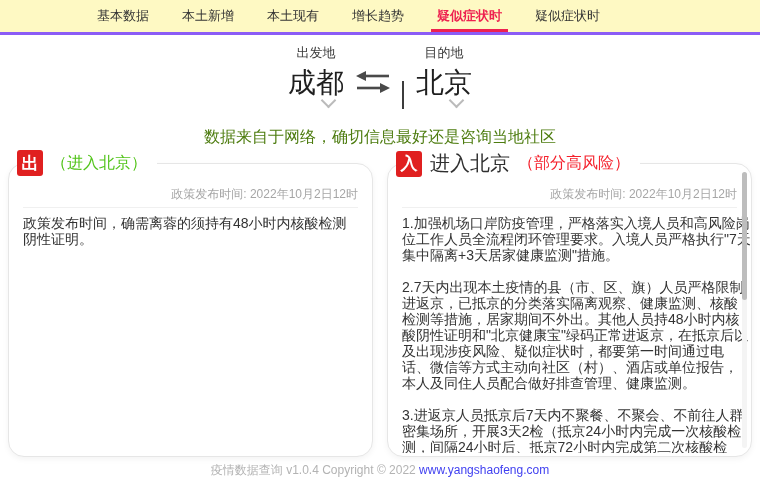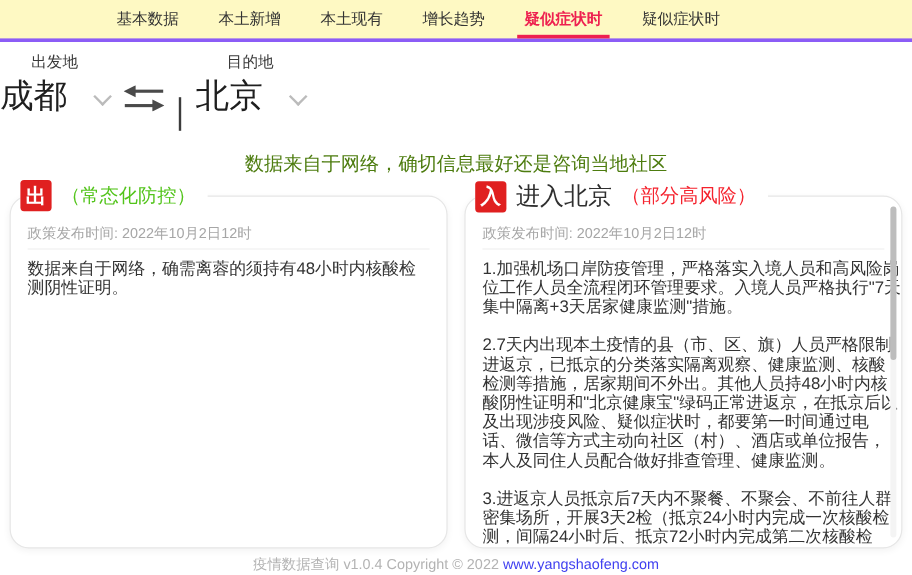--- a/index.html
+++ b/index.html
@@ -21,25 +21,25 @@
   }
   .tab.active { color:var(--accent,#ee2150); font-weight:bold; }
   .tab.active::after {
     content:""; position:absolute; left:-6px; right:-6px; bottom:0;
     height:3px; background:var(--accent,#ee2150);
   }
 
   
   .selector {
     padding-top:10px; height:66px; box-sizing:content-box;
-    display:flex; align-items:flex-start; gap:12px;font-family:Liberation Mono, monospace;
+    display:flex; justify-content:center; align-items:flex-start; gap:12px;
   }
   .sel-col { display:flex; flex-direction:column; align-items:center; }
   .sel-label { font-size:13px; color:#3a3a3a; line-height:16px; }
-  .sel-city-row { display:flex; align-items:center; margin-top:4px; cursor:pointer; }
+  .sel-city-row { display:flex; align-items:center; margin-top:4px; cursor:pointer;flex-direction:column; }
   .sel-city { font-size:28px; line-height:36px; color:#1f1f1f; }
   .chevron {
     width:9px; height:9px; border-right:2px solid #bbb; border-bottom:2px solid #bbb;
     transform:rotate(45deg); margin-left:24px; margin-top:-6px;
   }
   .swap { margin-top:26px; cursor:pointer; }
   .v-divider { width:2px; height:28px; background:#3c3c3c; margin-top:36px; }
 
   .hint { margin-top:16px; height:14px; text-align:center; font-size:16px; color:#4d7c0f; }
 
@@ -58,21 +58,21 @@
     width:26px; height:26px; border-radius:3px; background:var(--badge-red,#e02020);
     color:#fff; font-size:17px; font-weight:bold;
     display:flex; align-items:center; justify-content:center; margin-right:8px;
   }
   .card-title { font-size:20px; color:#2f2f2f; font-weight:500; margin-right:8px; white-space:nowrap; }
   .card-status { font-size:16px; font-weight:500; white-space:nowrap; }
   .status-green { color:var(--status-green,#52c41a); }
   .status-red   { color:var(--status-red,#f5222d);text-align:center; }
   .publish {
     margin:22px 14px 0; font-size:12px; color:#a6a6a6;
-    padding-bottom:4px; border-bottom:1px solid #f0f0f0;
+    padding-bottom:4px; border-bottom:1px solid #f0f0f0;text-align:right;
   }
   .card-body { margin:7px 14px 0; font-size:14px; line-height:16px; color:#333; }
   .card-body.scrollable { height:238px; overflow:hidden; margin-right:0; }
   .card-body p { margin:0 0 16px; }
   .scroll-track {
     position:absolute; top:8px; bottom:8px; right:4px; width:5px;
     background:#f4f4f4; border-radius:3px;
   }
   .scroll-thumb {
     position:absolute; top:0; right:0; width:5px; height:128px;
@@ -127,24 +127,24 @@
   </div>
 </div>
 
 <div class="hint">数据来自于网络，确切信息最好还是咨询当地社区</div>
 
 <div class="cards">
 
   <div class="card">
     <div class="card-legend">
       <div class="badge">出</div>
-      <div class="card-status status-green">（常态化防控）</div>
+      <div class="card-status status-green">（进入北京）</div>
     </div>
     <div class="publish">政策发布时间: 2022年10月2日12时</div>
-    <div class="card-body">数据来自于网络，确需离蓉的须持有48小时内核酸检测阴性证明。</div>
+    <div class="card-body">政策发布时间，确需离蓉的须持有48小时内核酸检测阴性证明。</div>
   </div>
 
   <div class="card">
     <div class="card-legend">
       <div class="badge">入</div>
       <div class="card-title">进入北京</div>
       <div class="card-status status-red">（部分高风险）</div>
     </div>
     <div class="publish">政策发布时间: 2022年10月2日12时</div>
     <div class="card-body scrollable">

